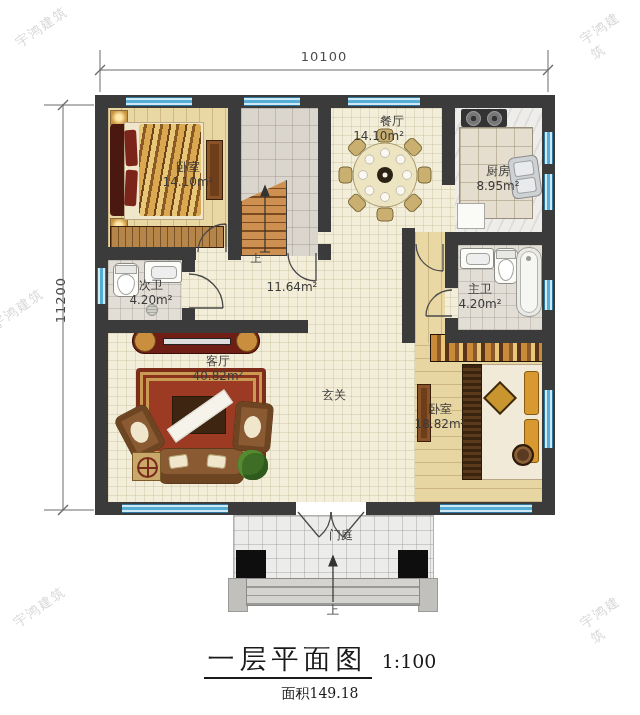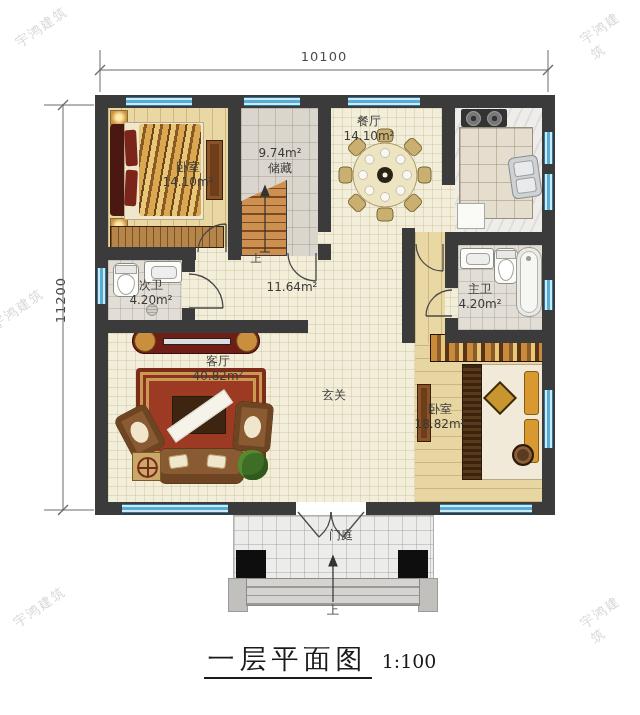--- a/index.html
+++ b/index.html
@@ -207,27 +207,27 @@
   <div class="win-h" style="left:440px;top:504px;width:92px"></div>
   <div class="win-v" style="left:544px;top:132px;height:32px"></div>
   <div class="win-v" style="left:544px;top:174px;height:36px"></div>
   <div class="win-v" style="left:544px;top:280px;height:30px"></div>
   <div class="win-v" style="left:544px;top:390px;height:58px"></div>
 
   <div class="rlabel" style="left:150px;top:160px;width:76px">
     <span>卧室</span>
     <span class="area">14.10m²</span>
   </div>
-  <div class="rlabel" style="left:240px;top:146px;width:80px">
-    <span>9.74m²</span>
-    <span class="area">储藏</span>
-  </div>
-  <div class="rlabel" style="left:334px;top:114px;width:70px;text-align:center">
+  <div class="rlabel" style="left:334px;top:114px;width:70px;text-align:right">
     <span>餐厅</span>
     <span class="area">14.10m²</span>
+  </div>
+  <div class="rlabel" style="left:460px;top:164px;width:76px">
+    <span>厨房</span>
+    <span class="area">8.95m²</span>
   </div>
   <div class="rlabel" style="left:112px;top:278px;width:78px">
     <span>次卫</span>
     <span class="area">4.20m²</span>
   </div>
   <div class="rlabel" style="left:252px;top:280px;width:80px">
     <span>11.64m²</span>
   </div>
   <div class="rlabel" style="left:444px;top:282px;width:72px">
     <span>主卫</span>
@@ -255,20 +255,21 @@
 
   <span class="wm" style="left:12px;top:18px">宇鸿建筑</span>
   <span class="wm" style="left:582px;top:14px">宇鸿建筑</span>
   <span class="wm" style="left:-12px;top:300px">宇鸿建筑</span>
   <span class="wm" style="left:10px;top:598px">宇鸿建筑</span>
   <span class="wm" style="left:582px;top:598px">宇鸿建筑</span>
 
   <div class="abs" style="left:150px;top:641px;width:340px;text-align:center;font-family:'DejaVu Serif','Liberation Serif',serif;color:#1a1a1a">
     <span style="font-size:27px;letter-spacing:5px;border-bottom:2px solid #1a1a1a;padding:0 4px 3px">一层平面图</span>
     <span style="font-size:19px;margin-left:5px">1:100</span>
+    <div style="font-size:14px;margin-top:8px">面积149.18</div>
   </div>
 
   <svg class="overlay" width="640" height="715" viewBox="0 0 640 715">
 
     <g stroke="#6a6a6a" stroke-width="1" fill="none">
       <path d="M100,50 V92 M548,50 V92 M100,70 H548"></path>
       <path d="M95,75 L105,65 M543,75 L553,65" stroke-width="1.4"></path>
     </g>
 
     <g stroke="#6a6a6a" stroke-width="1" fill="none">

